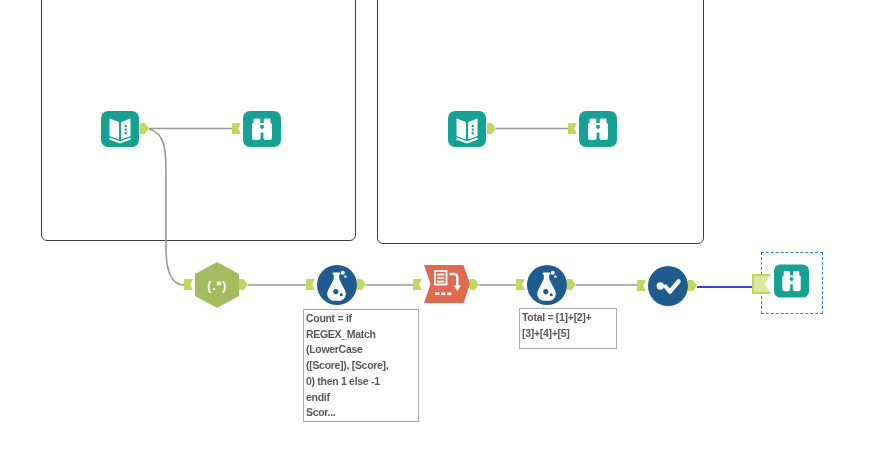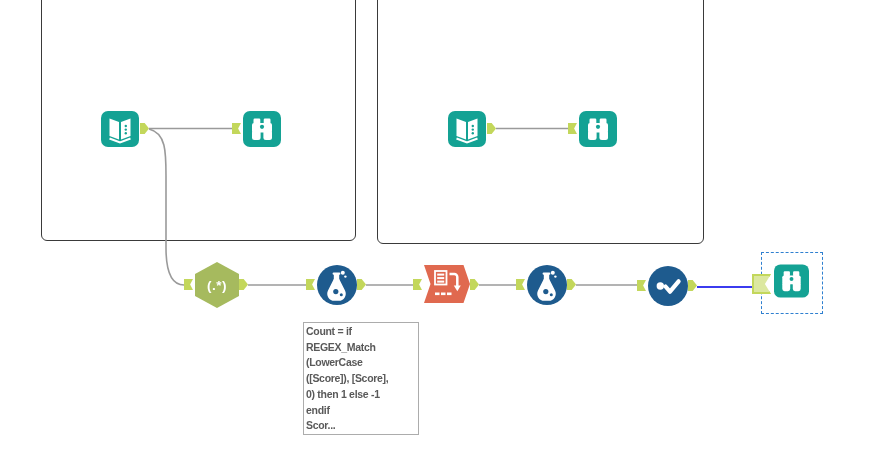--- a/index.html
+++ b/index.html
@@ -20,21 +20,21 @@
   .anchor-in-big{width:19px;height:20px;background:var(--anchorGreenLight);
     clip-path:polygon(0 0,100% 0,68% 50%,100% 100%,0 100%);
     box-shadow:inset 0 0 0 2px var(--anchorGreen);}
   .regex-label{
     position:absolute;left:0;top:0;width:100%;height:100%;display:flex;align-items:center;justify-content:center;
     color:#ffffff;font-weight:bold;font-size:13.5px;letter-spacing:0.5px;
   }
   .annotation{
     position:absolute;z-index:4;background:#ffffff;border:1px solid var(--annotationBorder);
     color:var(--annotationText);font-weight:bold;font-size:10.5px;line-height:15.7px;
-    letter-spacing:-0.3px;padding:1px 2px;white-space:pre;overflow:hidden;margin-top:13px;
+    letter-spacing:-0.3px;padding:1px 2px;white-space:pre;overflow:hidden;
   }
   #annotation-count{left:303px;top:309px;width:110px;height:109px;}
   #annotation-total{left:519px;top:308px;width:92px;height:37px;}
   #selection-box{
     position:absolute;left:761px;top:252px;width:60px;height:60px;z-index:1;
     border:1px dashed var(--selectionBlue);background:#ffffff;
   }
 </style>
 </head>
 <body>
@@ -186,14 +186,16 @@
     </svg>
   </div>
 
   <div id="annotation-count" class="annotation">Count = if
 REGEX_Match
 (LowerCase
 ([Score]), [Score],
 0) then 1 else -1
 endif
 Scor...</div>
+  <div id="annotation-total" class="annotation">Total = [1]+[2]+
+[3]+[4]+[5]</div>
 
 </div>
 
 </body></html>

